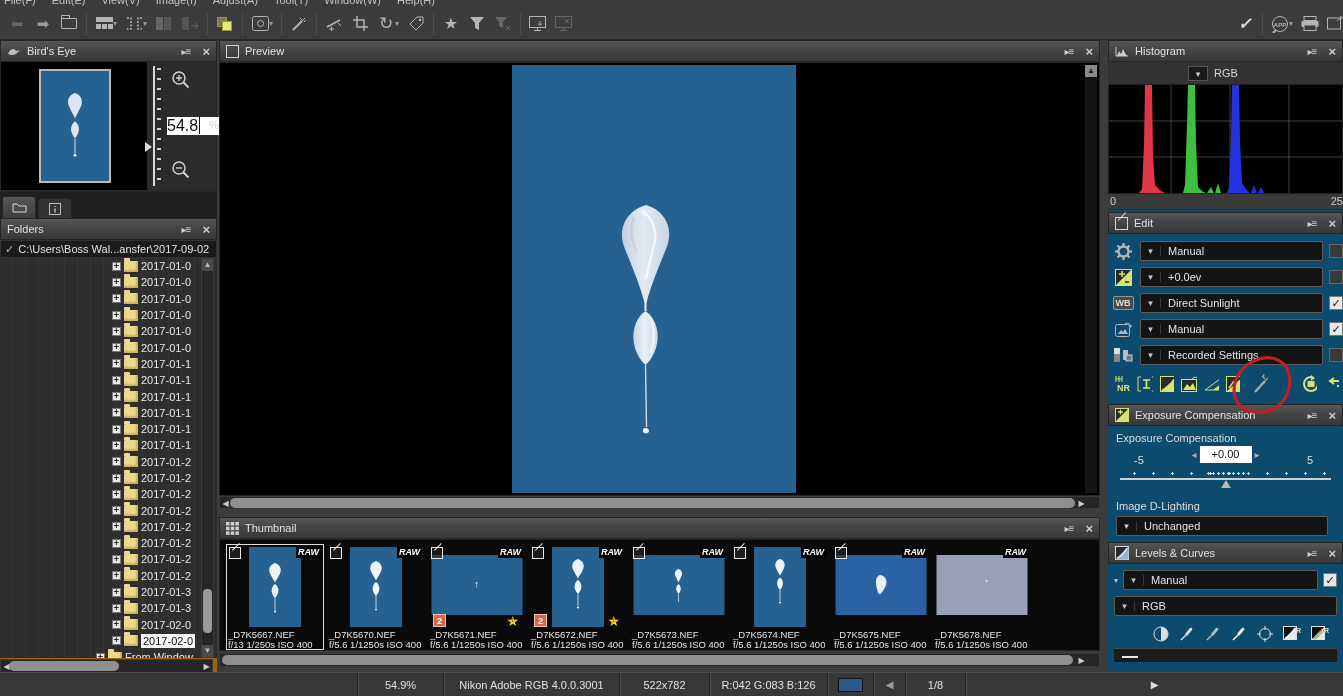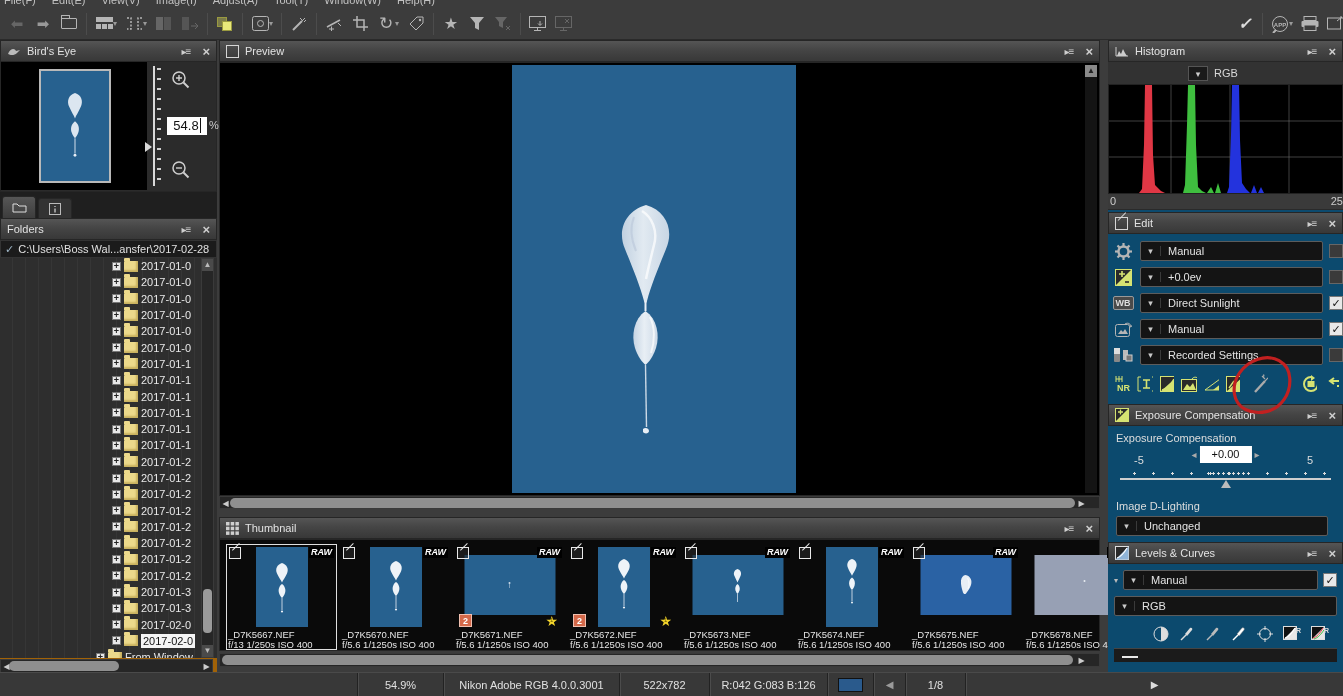--- a/index.html
+++ b/index.html
@@ -40,21 +40,21 @@
   
   .left-col { position:absolute; left:0; top:40px; width:217px; height:632px; background:#a16207; }
   .be-content { position:relative; height:130px; background:#2b2b2b; border:1px solid #262626; border-top:none; }
   .be-black { position:absolute; left:0; top:0; width:146px; height:128px; background:#000; }
   .be-thumb { position:absolute; left:38px; top:7px; width:72px; height:114px; background:#27618f; border:2px solid #b9b9b9; }
   .be-slider { position:absolute; left:152px; top:4px; width:6px; height:120px; border-left:2px solid #d9d9d9; }
   .be-ticks { position:absolute; left:156px; top:6px; width:4px; height:116px; background:repeating-linear-gradient(#cfcfcf 0 2px, transparent 2px 10px); }
   .be-thumb-arrow { position:absolute; left:144px; top:80px; width:0; height:0; border-top:5px solid transparent; border-bottom:5px solid transparent; border-left:7px solid #d9d9d9; }
   .mag { position:absolute; left:170px; width:20px; height:20px; }
   .mag svg { display:block; }
-  .zoom-box { position:absolute; left:166px; top:55px; width:40px; height:18px; background:#fff; color:#111; font-size:13px; text-align:center; line-height:17px; }
+  .zoom-box { position:absolute; left:166px; top:55px; width:52px; height:18px; background:#fff; color:#111; font-size:16px; text-align:left; line-height:17px; }
   .zoom-pct { position:absolute; left:208px; top:57px; color:#ccc; }
   .tabs-row { display:flex; align-items:flex-end; height:26px; background:#1f1f1f; padding-left:2px; gap:2px; }
   .tab { height:22px; width:34px; background:linear-gradient(#565656,#3d3d3d); border:1px solid #262626; border-bottom:none; border-radius:3px 3px 0 0; display:flex; align-items:center; justify-content:center; color:#ddd; }
   .tab.inactive { background:#333; height:20px; }
   .folders-panel { position:relative; }
   .path-row { height:18px; background:#1b1b1b; border:1px solid #333; display:flex; align-items:center; gap:4px; padding:0 4px; color:#e0e0e0; white-space:nowrap; overflow:hidden; }
   .ftree { position:relative; height:400px; background:#2e2e2e; overflow:hidden;
            background-image:repeating-linear-gradient(90deg, transparent 0 12px, #363636 12px 13px); }
   .frow { display:flex; align-items:center; height:16.3px; padding-left:112px; gap:3px; white-space:nowrap; color:#e8e8e8; font-size:11px; }
   .plusbox { width:9px; height:9px; background:#e8e8e8; border:1px solid #777; color:#222; font-size:9px; line-height:7px; text-align:center; flex:none; font-weight:bold; }
@@ -71,21 +71,21 @@
 
   
   .center-col { position:absolute; left:219px; top:40px; width:881px; height:632px; }
   .preview-canvas { position:relative; width:881px; height:434px; background:#000; border:1px solid #262626; }
   .pv-img { position:absolute; left:292px; top:2px; width:284px; height:428px; background:#27618f; }
   .pv-vscroll { position:absolute; right:2px; top:2px; width:12px; height:428px; background:#141414; }
   .pv-vs-arrow { position:absolute; left:0; top:0; width:12px; height:12px; background:#8a8a8a; color:#222; font-size:8px; text-align:center; line-height:12px; }
   .pv-hscroll { position:relative; height:13px; background:#262626; border:1px solid #3a3a3a; margin-top:0px; }
   .thumb-panel-title { margin-top:8px; }
   .thumb-strip { position:relative; height:112px; background:#0a0a0a; border:1px solid #262626; display:flex; padding:4px 0 0 6px; gap:3px; }
-  .tcell { position:relative; width:111px; height:106px; flex:none; }
+  .tcell { position:relative; width:98px; height:106px; flex:none; }
   .tcell.selected { outline:1px solid #e0e0e0; outline-offset:-1px; }
   .timg { position:absolute; top:3px; left:3px; right:3px; height:80px; }
   .timg .pic { position:absolute; background:#27618f; }
   .pic.portrait { left:50%; transform:translateX(-50%); top:0; width:52px; height:80px; }
   .pic.landscape { left:50%; transform:translateX(-50%); top:8px; width:91px; height:60px; }
   .pic.grayish { background:#97a0b4; }
   .pic.brightblue { background:#2a62a4; }
   .raw-badge { position:absolute; right:0px; top:0px; background:#000; color:#fff; font-weight:bold; font-size:9px; font-style:italic; padding:0 2px; line-height:11px; }
   .edit-badge { position:absolute; left:0; top:0; width:12px; height:12px; border:1px solid #e8e8e8; background:rgba(40,40,40,.6); }
   .edit-badge::after { content:""; position:absolute; left:2px; top:2px; width:10px; height:1px; background:#e8e8e8; transform:rotate(-45deg); transform-origin:left 0; }
@@ -352,21 +352,21 @@
     </div>
 
     <div class="folders-panel">
       <div class="panel-title">
         <span>Folders</span>
         <span class="pt-menu">▸≡</span>
         <span class="pt-close">×</span>
       </div>
       <div class="path-row">
         <span style="color:#9fb7c8">✓</span>
-        <span>C:\Users\Boss Wal...ansfer\2017-02-28</span>
+        <span>C:\Users\Boss Wal...ansfer\2017-09-02</span>
       </div>
       <div class="ftree">
         <div class="frow">
             <span class="plusbox">+</span>
             <span class="fold"></span>
             <span class="flabel">2017-01-0</span>
           </div>
         <div class="frow">
             <span class="plusbox">+</span>
             <span class="fold"></span>

